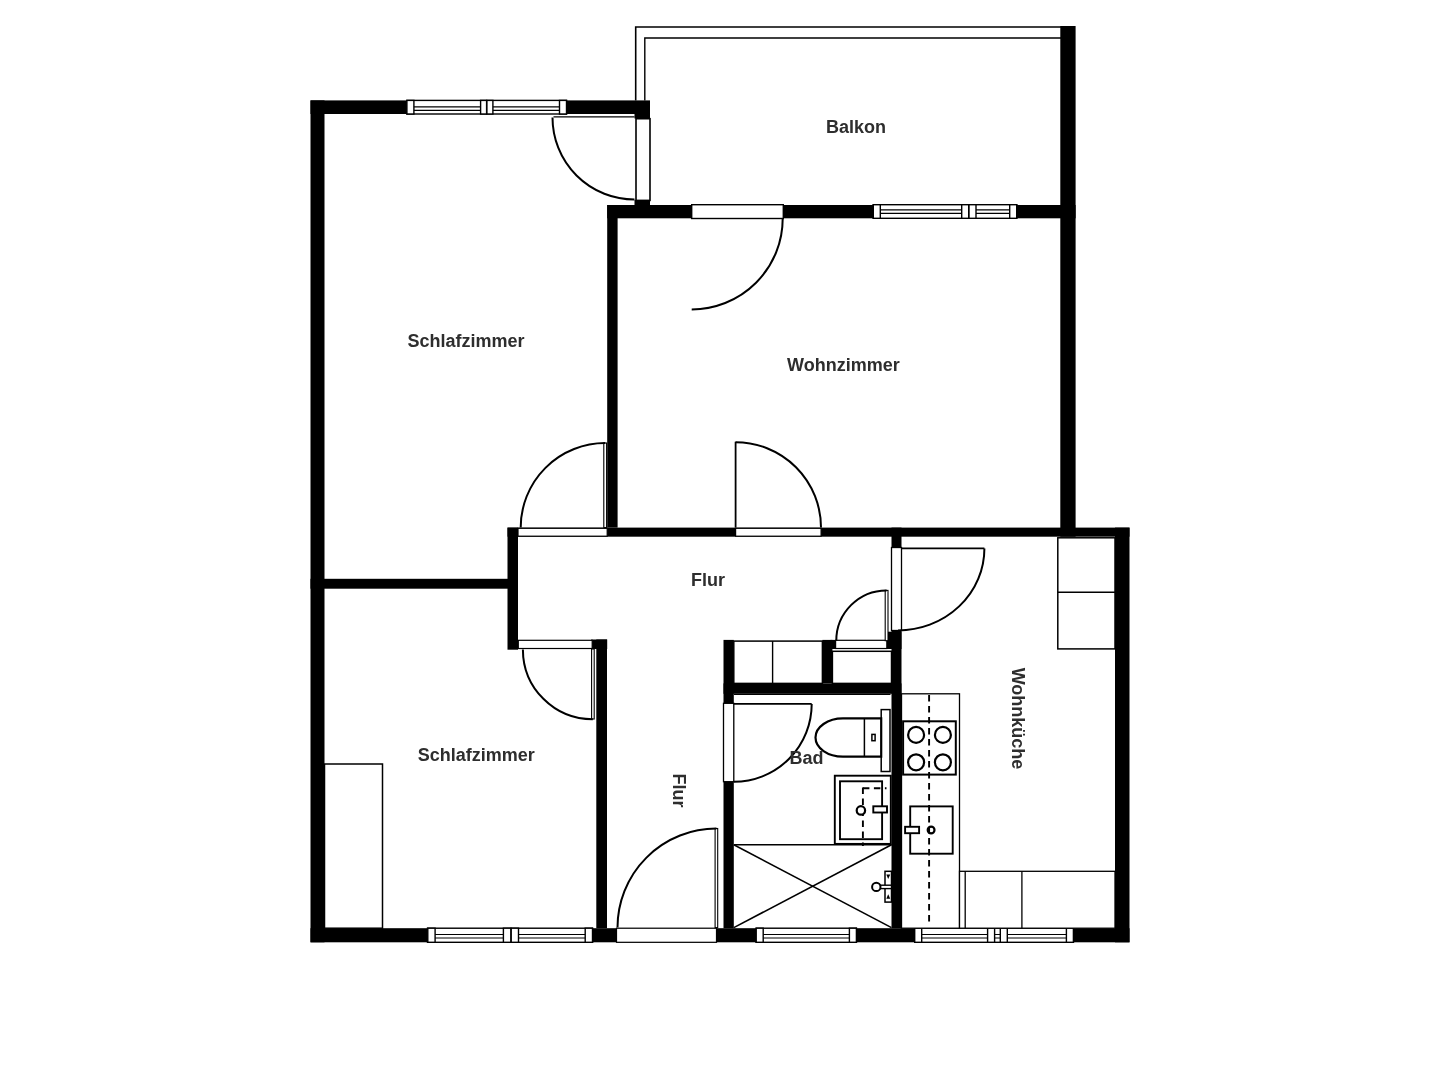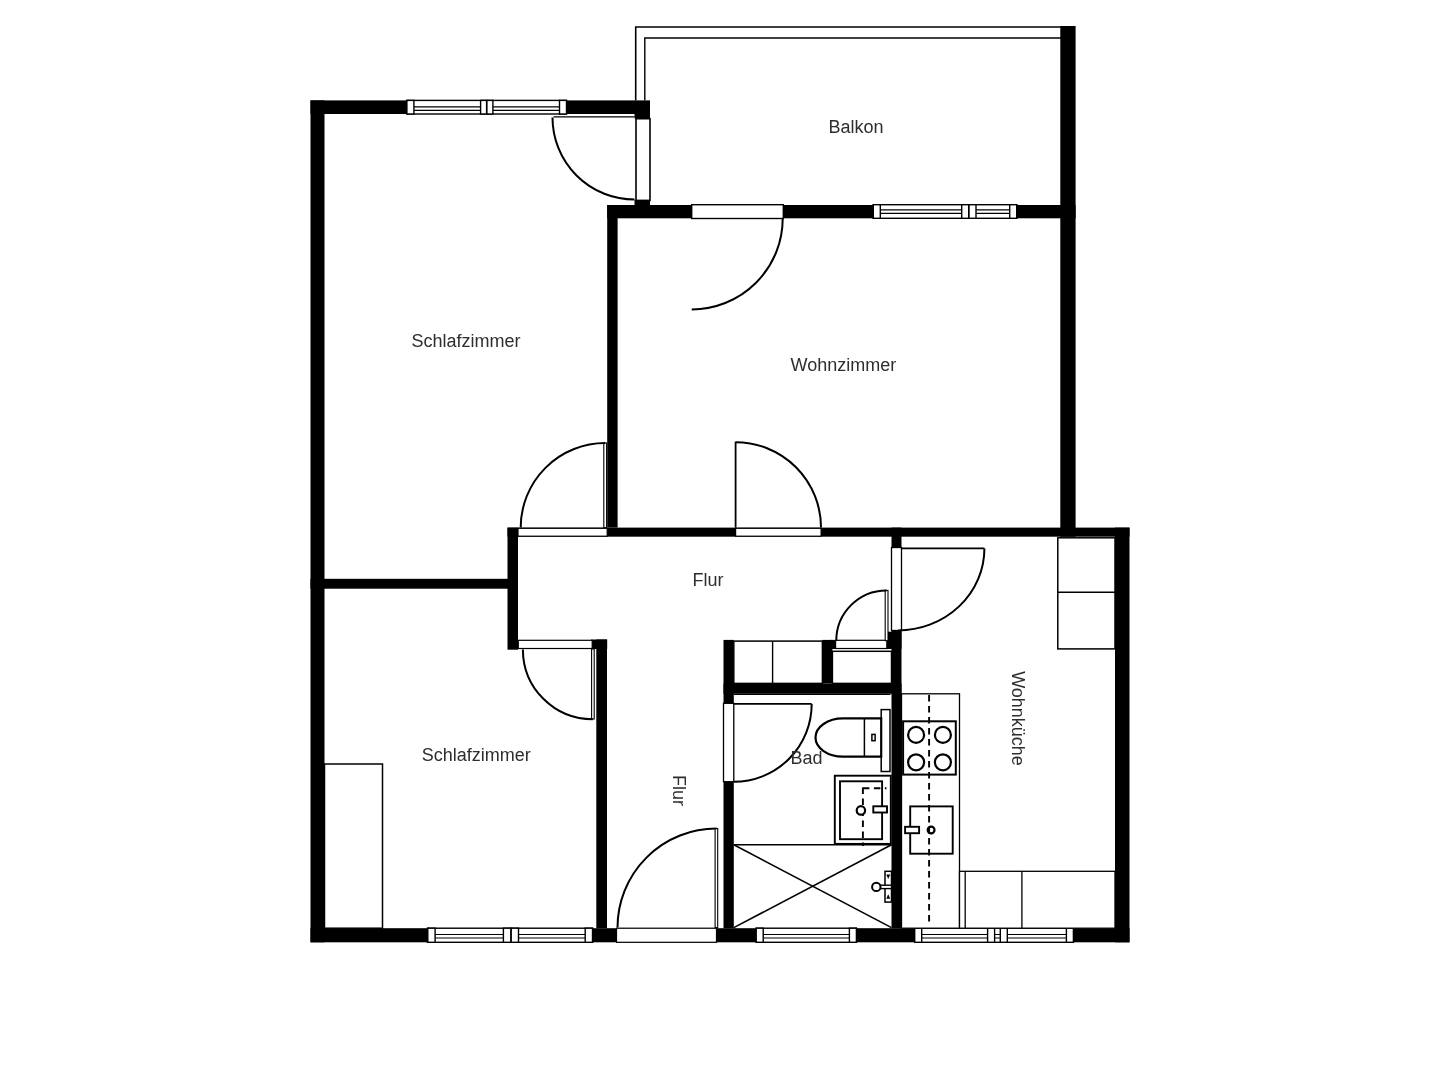--- a/index.html
+++ b/index.html
@@ -1,16 +1,16 @@
 <!DOCTYPE html>
 <html><head>
 <meta charset="utf-8">
 <style>
   html,body{margin:0;padding:0;background:#ffffff;}
-  .wrap{width:1440px;height:1080px;position:relative;background:#fff;filter:grayscale(1);}
+  .wrap{width:1440px;height:1080px;position:relative;background:#fff;filter:grayscale(1);font-weight:bold;}
   svg{display:block;}
   text{font-family:"Liberation Sans", sans-serif;fill:#2e2e2e;}
 </style>
 </head>
 <body>
 <div class="wrap">
 <svg width="1440" height="1080" viewBox="0 0 1440 1080">
 <rect x="0" y="0" width="1440" height="1080" fill="#ffffff"></rect>
 
 <path d="M 635.7 100.4 V 27 H 1061" fill="none" stroke="#000" stroke-width="1.6"></path>

